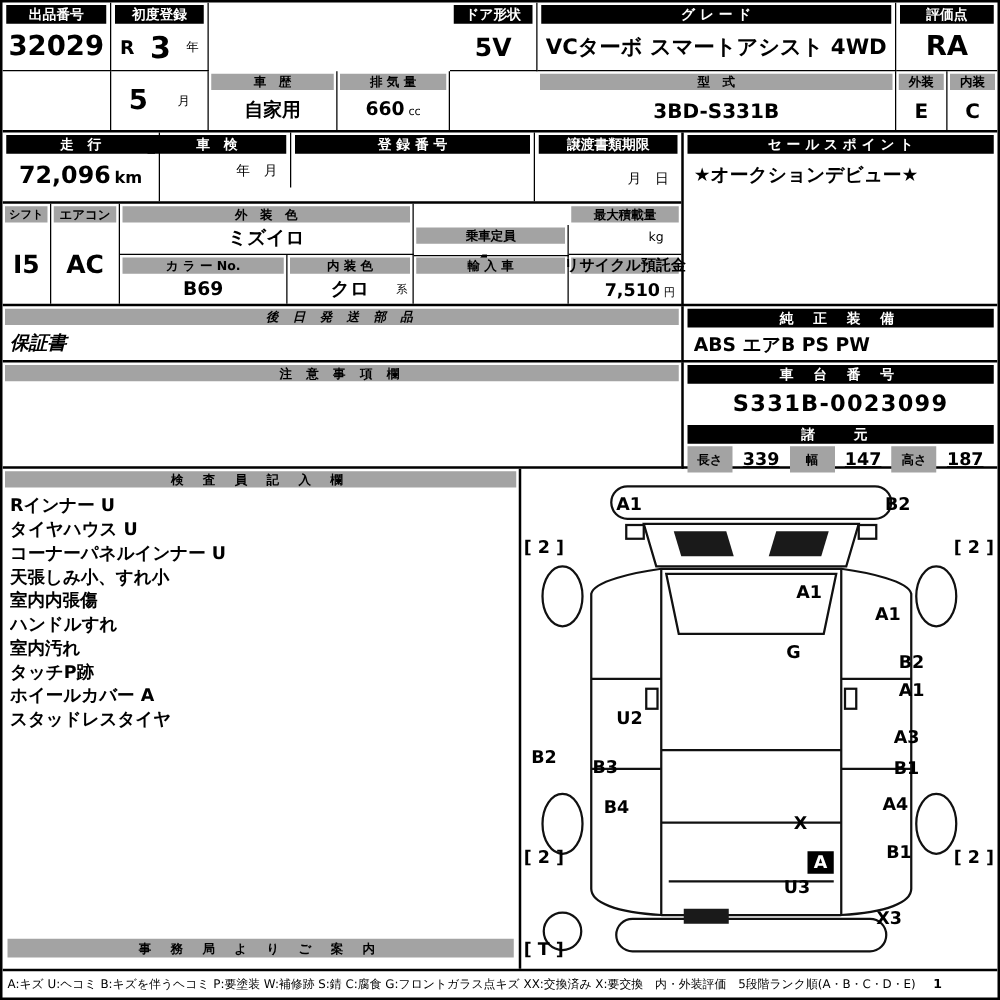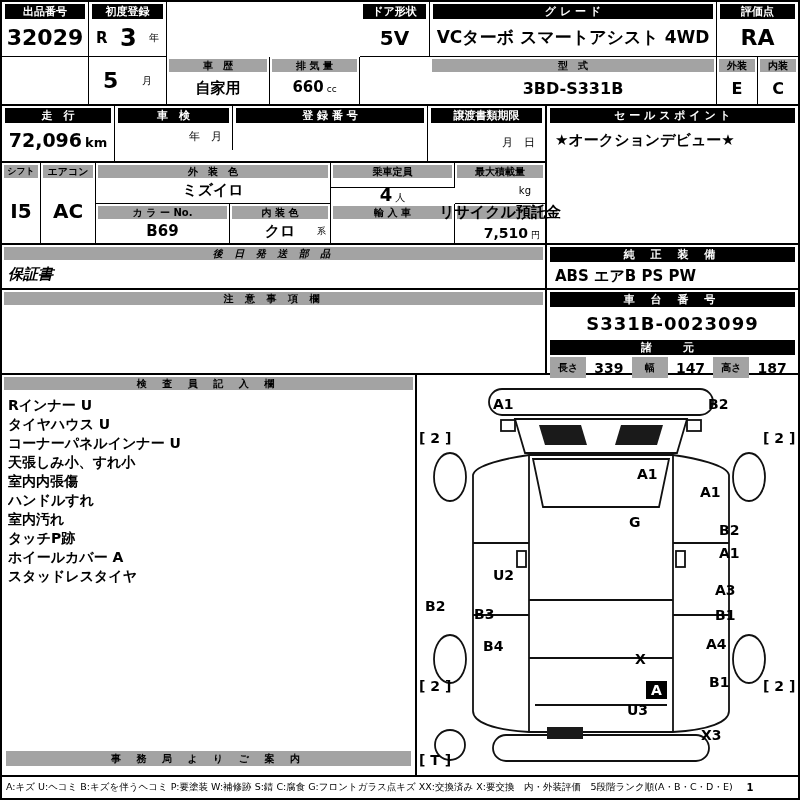--- a/index.html
+++ b/index.html
@@ -112,21 +112,21 @@
       <div class="gbar">外装</div>
       <div class="val fs16 b">E</div>
     </div>
     <div class="cell" style="left:756px;top:55px;width:40px;height:47px">
       <div class="gbar">内装</div>
       <div class="val fs16 b">C</div>
     </div>
   </section>
 
   <section class="sec" id="sec-mileage">
-    <div class="cell br" style="left:0;top:0;width:113px;height:55px">
+    <div class="cell br" style="left:0;top:0;width:126px;height:55px">
       <div class="hbar">走　行</div>
       <div class="val base">
         <span class="fs19 b">72,096</span>
         <span class="fs13 b unit">km</span>
       </div>
     </div>
     <div class="cell br" style="left:113px;top:0;width:118px;height:44px">
       <div class="hbar">車　検</div>
       <div class="val fs11 right">年　月</div>
     </div>
@@ -152,21 +152,21 @@
     </div>
     <div class="cell br" style="left:39px;top:0;width:55px;height:80px">
       <div class="gbar">エアコン</div>
       <div class="val fs20 b">AC</div>
     </div>
 
     <div class="cell br bb" style="left:94px;top:0;width:235px;height:41px">
       <div class="gbar">外　装　色</div>
       <div class="val fs15 b">ミズイロ</div>
     </div>
-    <div class="cell br bb" style="left:329px;top:0;width:124px;height:25px">
+    <div class="cell br bb" style="left:329px;top:17px;width:124px;height:25px">
       <div class="gbar">乗車定員</div>
       <div class="val base">
         <span class="fs18 b">4</span>
         <span class="fs10 unit">人</span>
       </div>
     </div>
     <div class="cell bb" style="left:453px;top:0;width:90px;height:41px">
       <div class="gbar">最大積載量</div>
       <div class="val fs10" style="justify-content:flex-end;padding-right:14px">kg</div>
     </div>
@@ -178,21 +178,21 @@
     <div class="cell br" style="left:228px;top:41px;width:101px;height:39px;position:absolute">
       <div class="gbar">内 装 色</div>
       <div class="val fs15 b">クロ</div>
       <span class="fs9" style="position:absolute;right:4px;bottom:5px">系</span>
     </div>
     <div class="cell br" style="left:329px;top:41px;width:124px;height:39px">
       <div class="gbar">輸 入 車</div>
       <div class="val"></div>
     </div>
     <div class="cell" style="left:453px;top:41px;width:90px;height:39px">
-      <div class="gbar" style="font-size:15px">リサイクル預託金</div>
+      <div class="gbar" style="font-size:12px">リサイクル預託金</div>
       <div class="val base" style="justify-content:flex-end;padding-right:5px">
         <span class="fs14 b">7,510</span>
         <span class="fs9 unit">円</span>
       </div>
     </div>
   </section>
 
   <section class="sec" id="sec-later">
     <div class="gbar" style="letter-spacing:4px">後 日 発 送 部 品</div>
     <div class="fs15 b" style="padding:5px 0 0 6px">保証書</div>

